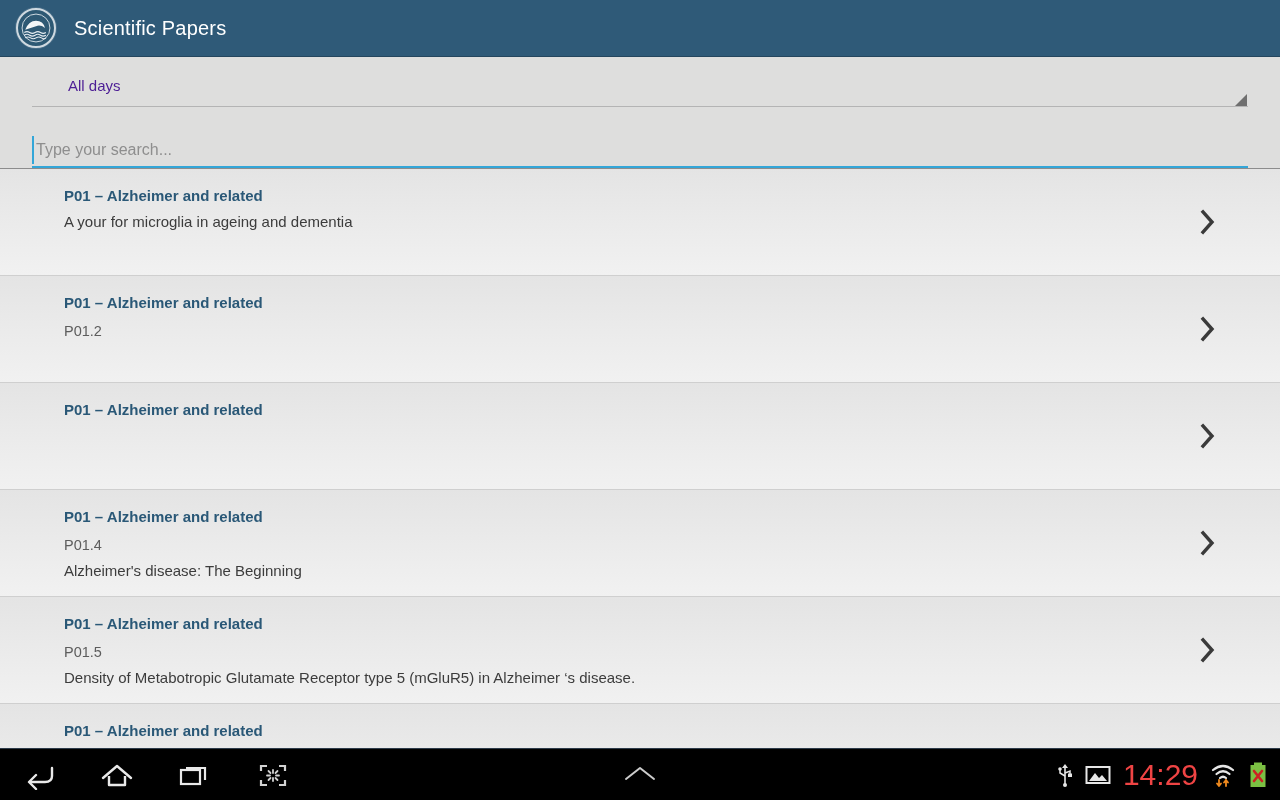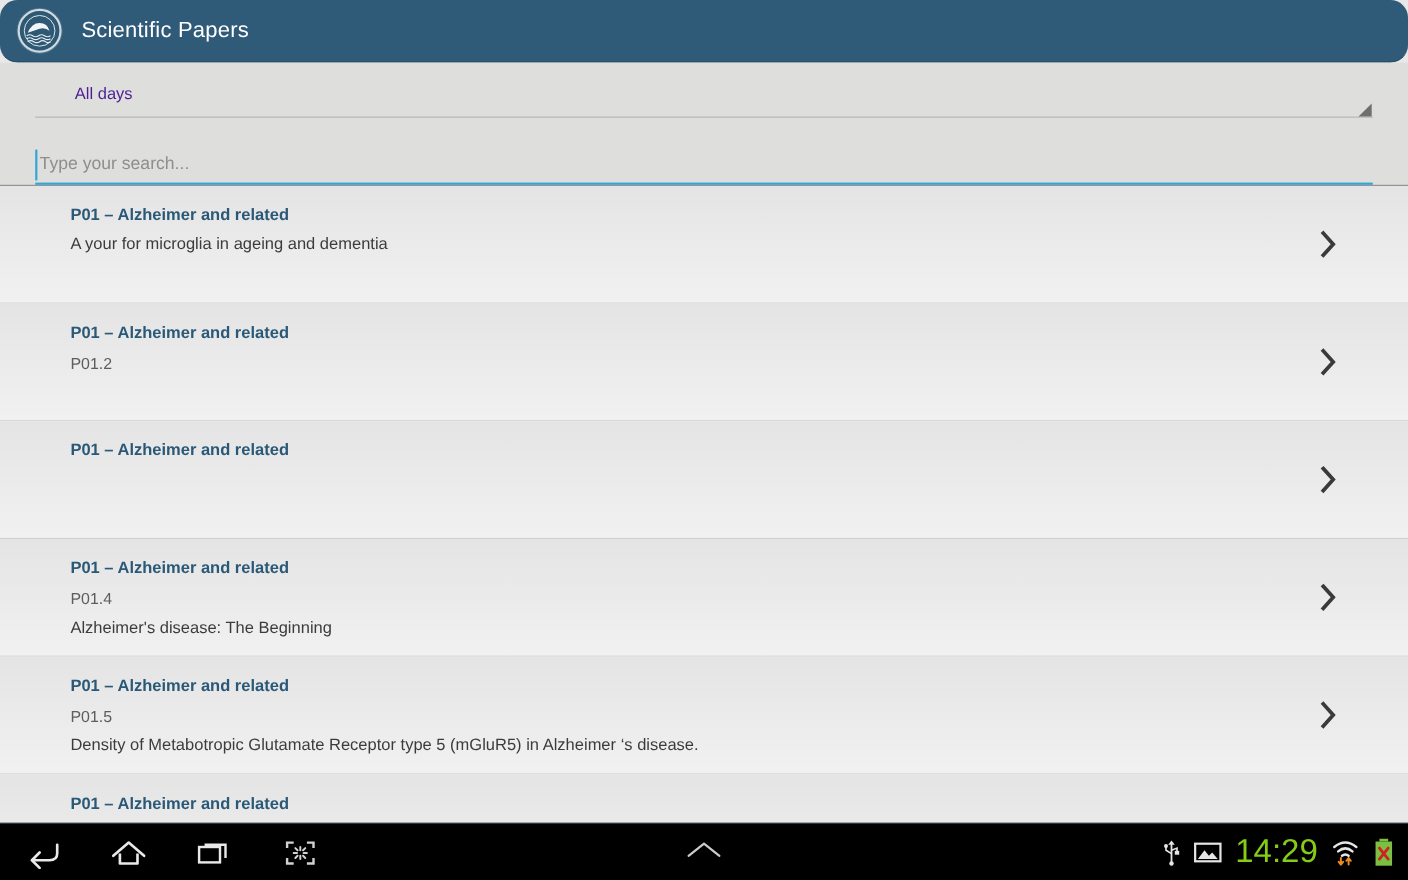--- a/index.html
+++ b/index.html
@@ -22,21 +22,20 @@
 
   
   .actionbar {
     height: 57px;
     flex: 0 0 57px;
     background: #2f5a78;
     display: flex;
     align-items: center;
     padding-left: 16px;
     border-bottom: 1px solid #24465e;
-    border-radius: 16px;
   }
   .logo {
     width: 40px;
     height: 40px;
     border-radius: 50%;
     background: #2e5974;
     border: 2px solid #cfd9e0;
     position: relative;
     overflow: hidden;
     flex: 0 0 40px;
@@ -190,21 +189,21 @@
   .nav-center .chevup { pointer-events: auto; }
 
   .status-right {
     margin-left: auto;
     display: flex;
     align-items: center;
     padding-right: 12px;
     gap: 12px;
   }
   .clock {
-    color: #84cc16;
+    color: #ef4444;
     font-size: 30px;
     font-weight: normal;
     letter-spacing: 0px;
     line-height: 30px;
   }
   .stat-icon { display: flex; align-items: center; }
 </style>
 </head>
 <body>
 

